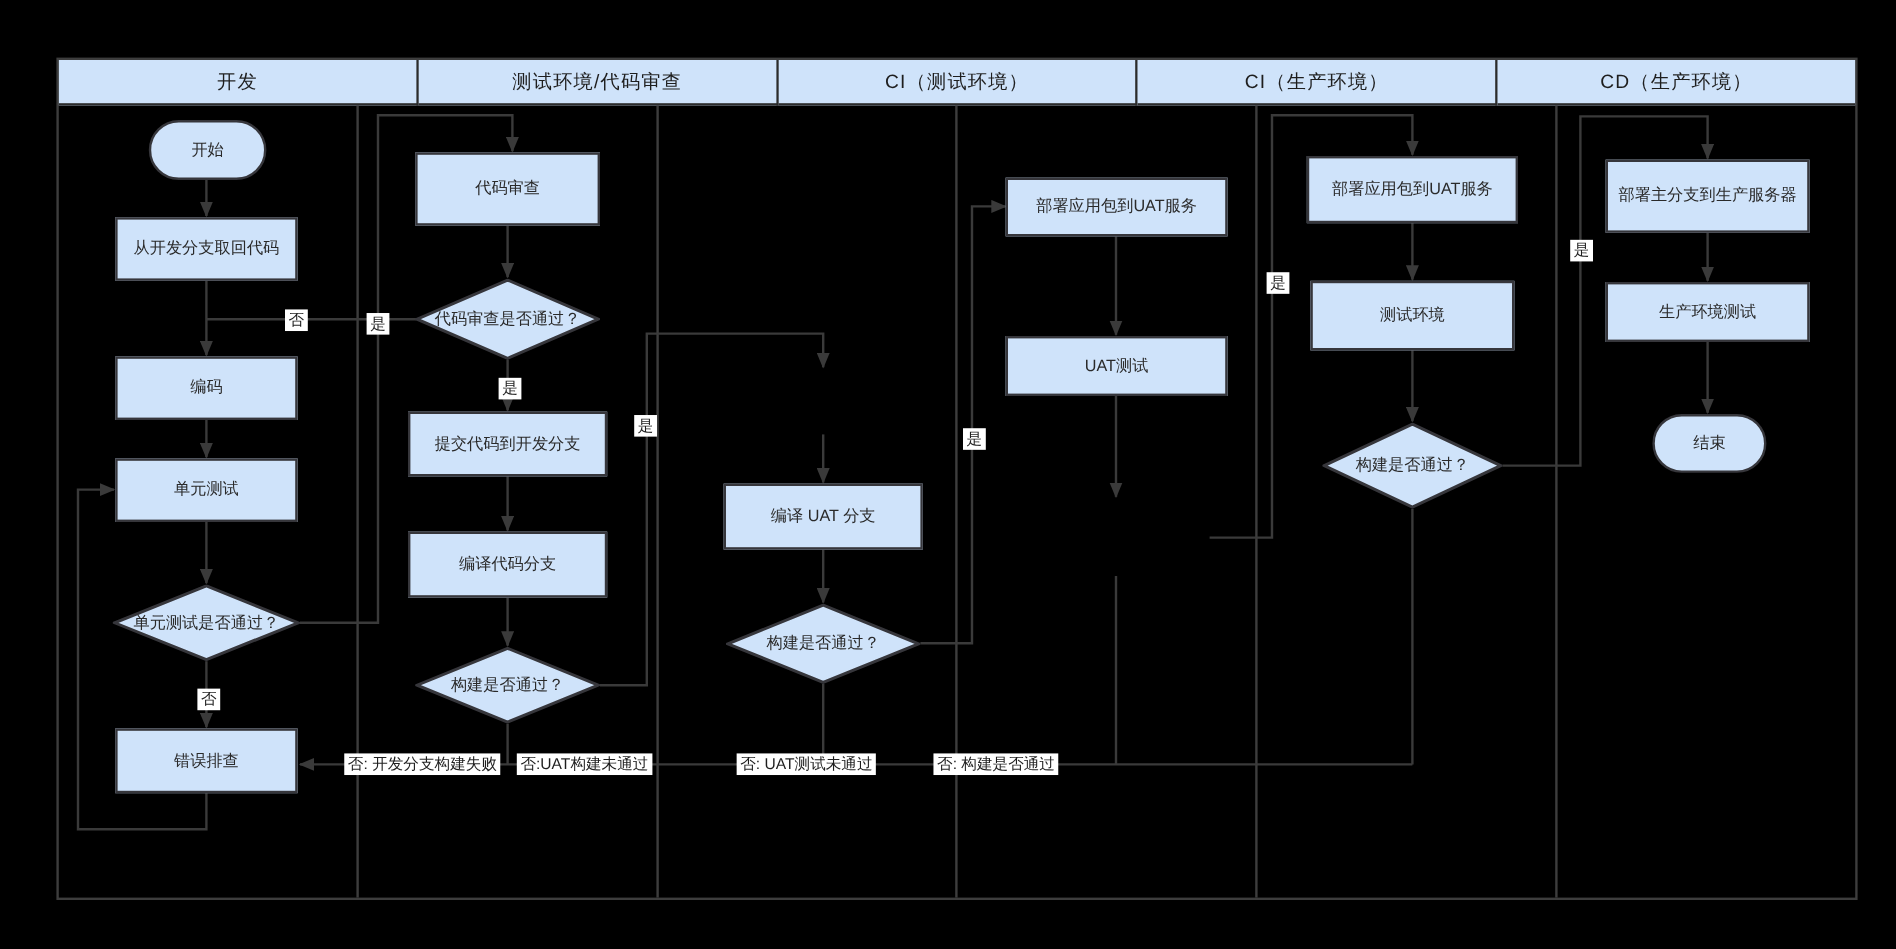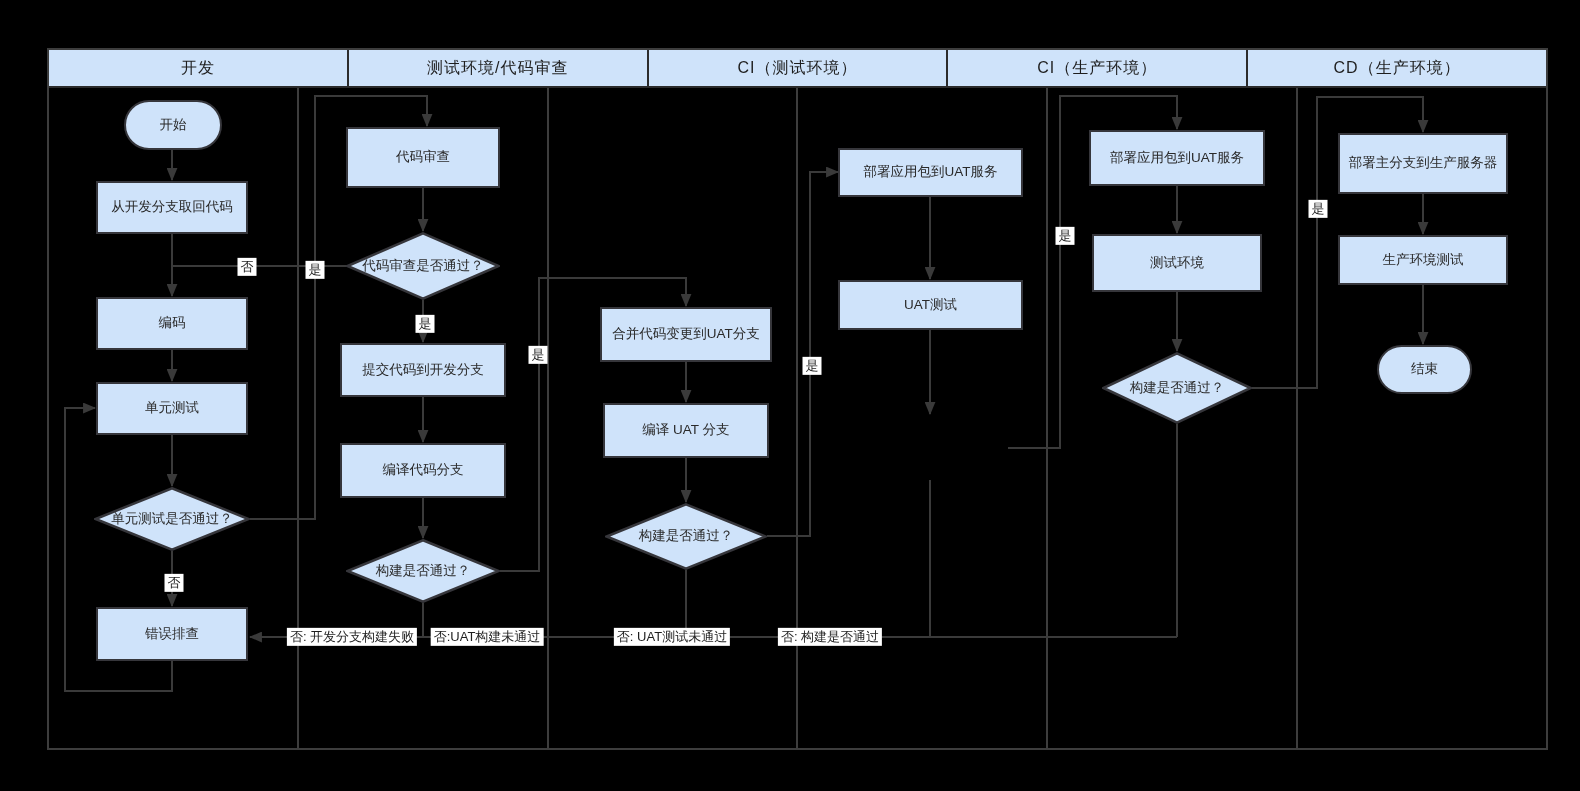--- a/index.html
+++ b/index.html
@@ -161,23 +161,20 @@
   <div class="node rect" style="left:340px;top:443px;width:166px;height:55px">
       <span class="lbl">编译代码分支</span>
     </div>
   <div class="node decision" style="left:346px;top:539px;width:154px;height:64px">
     <svg class="dshape" viewBox="0 0 200 100" preserveAspectRatio="none">
         <polygon class="dpoly" points="100,2 198,50 100,98 2,50" vector-effect="non-scaling-stroke"></polygon>
       </svg>
     <span class="lbl">构建是否通过？</span>
   </div>
 
-  <div class="node rect" style="left:600px;top:307px;width:172px;height:55px">
-      <span class="lbl">合并代码变更到UAT分支</span>
-    </div>
   <div class="node rect" style="left:603px;top:403px;width:166px;height:55px">
       <span class="lbl">编译 UAT 分支</span>
     </div>
   <div class="node decision" style="left:605px;top:503px;width:162px;height:67px">
     <svg class="dshape" viewBox="0 0 200 100" preserveAspectRatio="none">
         <polygon class="dpoly" points="100,2 198,50 100,98 2,50" vector-effect="non-scaling-stroke"></polygon>
       </svg>
     <span class="lbl">构建是否通过？</span>
   </div>
 

